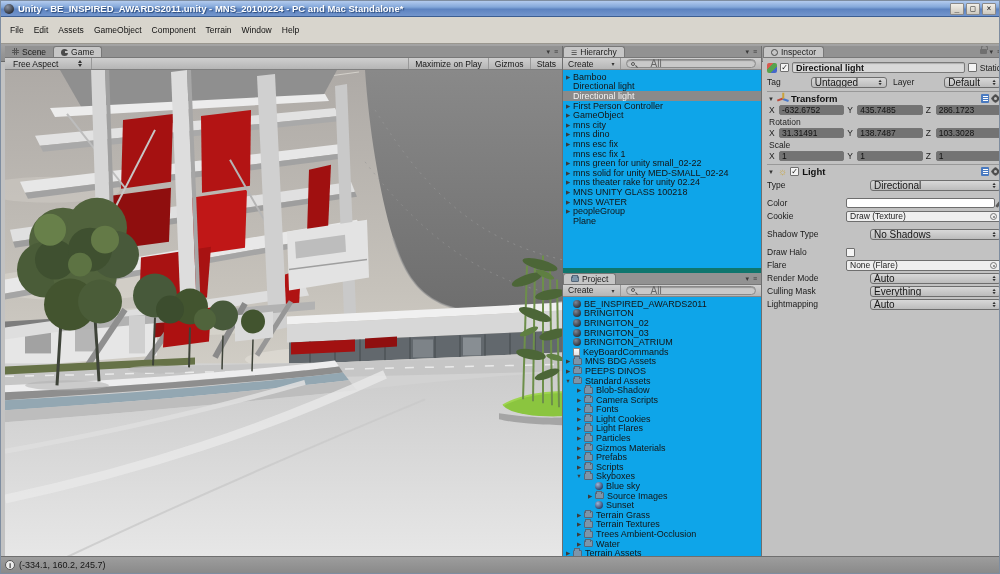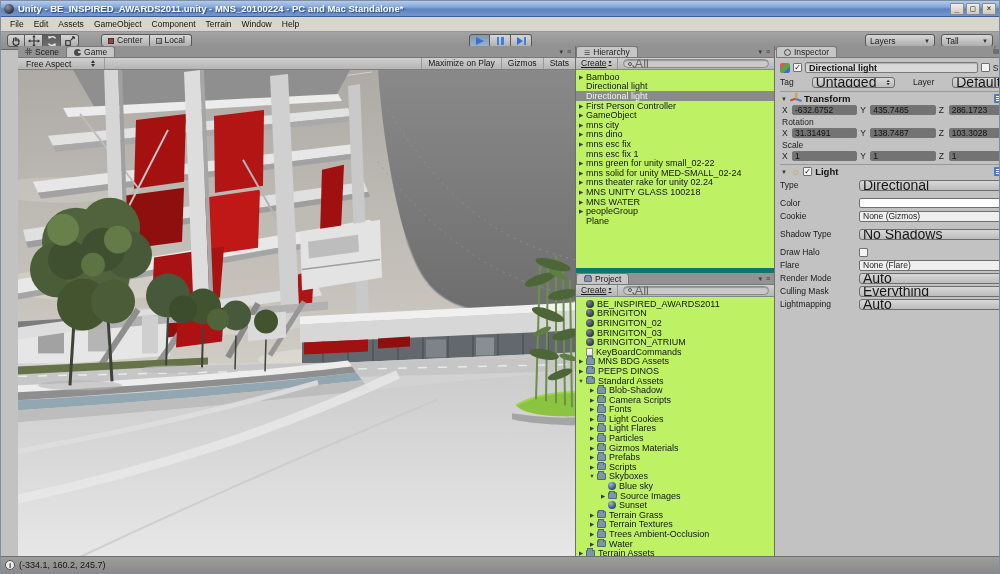--- a/index.html
+++ b/index.html
@@ -7,21 +7,21 @@
   #win { position:relative; width:1000px; height:574px; background:#c2c2c2; border:1px solid #7e8da0; overflow:hidden; }
 
   
   .titlebar { height:16px; background:linear-gradient(180deg,#b3cbee 0%,#84a8da 40%,#5d83c0 55%,#7396cd 100%); display:flex; align-items:center; padding:0 3px; border-bottom:1px solid #3c5e92; }
   .appicon { width:10px; height:10px; border-radius:50%; background:radial-gradient(circle at 35% 30%,#8b93a2,#2c313a 75%); margin-right:4px; flex:none; }
   .titletext { color:#fff; font-size:9.5px; font-weight:bold; text-shadow:1px 1px 1px #2a4a7a; white-space:nowrap; overflow:hidden; flex:1; }
   .winbtns { display:flex; gap:2px; }
   .wbtn { width:14px; height:12px; background:linear-gradient(#f2efe8,#cdc9bf); border:1px solid #8a8a8a; border-radius:1px; font-size:8px; line-height:10px; text-align:center; color:#222; font-family:"DejaVu Sans Mono",monospace; }
 
   
-  .menubar { height:15px; background:#d8d5cd; border-bottom:1px solid #9a978f; display:flex; align-items:center; padding-left:4px; gap:0; }
+  .menubar { height:27px; background:#d8d5cd; border-bottom:1px solid #9a978f; display:flex; align-items:center; padding-left:4px; gap:0; }
   .menuitem { font-size:8.5px; line-height:9px; color:#111; padding:0 5px; }
 
   
   .toolbar { position:relative; height:18px; background:linear-gradient(#a4a4a4,#8d8d8d); border-bottom:1px solid #686868; }
   .toolgrp { position:absolute; left:6px; top:2px; display:flex; }
   .toolbtn { width:18px; height:13px; background:linear-gradient(#d7d7d7,#aeaeae); border:1px solid #585858; border-left:none; display:flex; align-items:center; justify-content:center; }
   .toolbtn:first-child { border-left:1px solid #585858; border-radius:3px 0 0 3px; }
   .toolbtn:last-child { border-radius:0 3px 3px 0; }
   .toolbtn.active { background:linear-gradient(#5c5c5c,#6e6e6e); }
   .clgrp { position:absolute; left:100px; top:2px; display:flex; }
@@ -40,23 +40,23 @@
   .pausebars i { width:2.5px; height:8px; background:#3f80d8; }
   .stepwrap { display:flex; align-items:center; }
   .stepwrap .tri { border-left-width:6px; border-top-width:4px; border-bottom-width:4px; }
   .stepwrap b { width:2px; height:8px; background:#3f80d8; margin-left:1px; }
   .dd { position:absolute; top:2px; height:13px; background:linear-gradient(#d7d7d7,#aeaeae); border:1px solid #585858; border-radius:3px; font-size:8.5px; color:#1a1a1a; display:flex; align-items:center; padding:0 4px; justify-content:space-between; }
   #ddLayers { right:64px; width:70px; }
   #ddLayout { right:6px; width:52px; }
   .ddarrow { font-size:6px; color:#333; }
 
   
-  #main { position:absolute; top:45px; left:17px; right:0; height:512px; }
+  #main { position:absolute; top:45px; left:4px; right:0; height:512px; }
   #scenePanel { position:absolute; left:0; top:0; width:557px; height:512px; }
-  #midCol { position:absolute; left:557px; top:0; width:200px; height:512px; border-left:1px solid #6e6e6e; border-right:1px solid #6e6e6e; background:#bef264; display:flex; flex-direction:column; }
+  #midCol { position:absolute; left:557px; top:0; width:200px; height:512px; border-left:1px solid #6e6e6e; border-right:1px solid #6e6e6e; background:#0ea5e9; display:flex; flex-direction:column; }
   #inspPanel { position:absolute; left:758px; top:0; width:242px; height:512px; background:#c2c2c2; overflow:hidden; }
 
   .tabbar { height:12px; background:#929292; border-bottom:1px solid #787878; display:flex; align-items:flex-end; position:relative; flex:none; }
   .tab { height:11px; display:inline-flex; align-items:center; gap:3px; padding:0 7px; font-size:8.5px; color:#1c1c1c; }
   .tab.active { background:#c6c6c6; border:1px solid #787878; border-bottom:none; border-radius:3px 3px 0 0; }
   .panelmenu { position:absolute; right:3px; top:2px; font-size:7px; color:#3a3a3a; letter-spacing:1px; }
   .lockicon { position:absolute; right:18px; top:3px; width:7px; height:5px; background:#6f6f6f; border-radius:1px; }
   .lockicon::before { content:""; position:absolute; left:1px; top:-4px; width:5px; height:4px; border:1px solid #6f6f6f; border-bottom:none; border-radius:3px 3px 0 0; }
 
   .ticon-scene { width:7px; height:7px; background:
@@ -65,25 +65,25 @@
       linear-gradient(#555,#555) 0 2px/7px 1px no-repeat,
       linear-gradient(#555,#555) 0 4px/7px 1px no-repeat; }
   .ticon-game { width:7px; height:7px; border-radius:50%; background:#4a4a4a; position:relative; }
   .ticon-game::after { content:""; position:absolute; right:0; top:2.5px; width:3px; height:2px; background:#c6c6c6; }
   .ticon-hier { font-size:7px; color:#3a3a3a; line-height:7px; }
   .ticon-folder { width:8px; height:6px; background:#7d95a9; border:1px solid #55677a; border-radius:1px; position:relative; }
   .ticon-folder::before { content:""; position:absolute; left:0; top:-2px; width:4px; height:2px; background:#7d95a9; border:1px solid #55677a; border-bottom:none; }
   .ticon-insp { width:7px; height:7px; border-radius:50%; border:1.5px solid #4a4a4a; }
 
   .panelbar { height:12px; background:linear-gradient(#d0d0d0,#b6b6b6); border-bottom:1px solid #878787; display:flex; align-items:center; flex:none; }
-  .createbtn { font-size:8.5px; color:#1a1a1a; padding:0 5px; height:100%; display:flex; align-items:flex-start; gap:2px; border-right:1px solid #979797;text-decoration:underline; }
+  .createbtn { font-size:8.5px; color:#1a1a1a; padding:0 5px; height:100%; display:flex; align-items:center; gap:18px; border-right:1px solid #979797; }
   .search { flex:1; height:9px; margin:0 5px; background:#cscsc5; background:#c9c9c9; border:1px solid #8a8a8a; border-radius:6px; display:flex; align-items:center; padding:0 4px; gap:3px; box-shadow:inset 0 1px 1px rgba(0,0,0,.25); }
   .lens { width:4px; height:4px; border:1px solid #555; border-radius:50%; position:relative; flex:none; }
   .lens::after { content:""; position:absolute; left:3.5px; top:3.5px; width:3px; height:1px; background:#555; transform:rotate(45deg); }
-  .searchtext { font-size:13px; color:#666; }
+  .searchtext { font-size:10px; color:#666;margin-left:13px; }
 
   .listbody { flex:1; overflow:hidden; padding-top:2px; }
   .hrow,.prow { display:flex; align-items:center; height:9.6px; font-size:9px; color:#141414; white-space:nowrap; }
   .hrow .tw,.prow .tw { width:10px; flex:none; text-align:center; font-size:5.5px; color:#3c3c3c; }
   .tw-c::before { content:"\25B6"; }
   .tw-e::before { content:"\25BC"; }
   .hrow.sel { background:#8a8a8a; color:#f2f2f2; }
   .prow.d1 { padding-left:11px; }
   .prow.d2 { padding-left:22px; }
   .pic { flex:none; margin-right:3px; }
@@ -92,37 +92,37 @@
   .pic-folder { width:9px; height:7px; background:#7d95a9; border:1px solid #55677a; border-radius:1px; position:relative; }
   .pic-folder::before { content:""; position:absolute; left:0; top:-2.5px; width:4px; height:2px; background:#7d95a9; border:1px solid #55677a; border-bottom:none; }
   .pic-mat { width:8px; height:8px; border-radius:50%; background:radial-gradient(circle at 35% 30%,#9fb6d8,#32466e 72%); }
   #projPanel { border-top:5px solid #0f766e; flex:1; display:flex; flex-direction:column; }
   #hierPanel { height:225px; display:flex; flex-direction:column; }
 
   
   .scenestrip { height:12px; background:linear-gradient(#cfcfcf,#b5b5b5); border-bottom:1px solid #7f7f7f; display:flex; align-items:center; font-size:8.5px; color:#161616; }
   .aspect { display:flex; align-items:center; gap:20px; padding:0 8px; height:100%; border-right:1px solid #999; }
   .stripspacer { flex:1; }
-  .stripbtn { height:100%; display:flex; padding:0 6px; border-left:1px solid #999; }
+  .stripbtn { height:100%; display:flex; align-items:center; padding:0 6px; border-left:1px solid #999; }
   #viewport { position:absolute; left:0; top:24px; width:557px; height:488px; background:#bdb9b3; }
   #viewport svg { display:block; }
 
   .pud { display:inline-block; position:relative; width:5px; height:7px; flex:none; }
   .pud::before { content:""; position:absolute; left:0; top:0; border-left:2.5px solid transparent; border-right:2.5px solid transparent; border-bottom:3px solid #333; }
   .pud::after { content:""; position:absolute; left:0; bottom:0; border-left:2.5px solid transparent; border-right:2.5px solid transparent; border-top:3px solid #333; }
 
   
   .ibody { padding:3px 4px 0 4px; }
   .objrow { display:flex; align-items:center; gap:3px; height:13px; }
   .objicon { width:10px; height:10px; border-radius:2px; background:linear-gradient(135deg,#d85a4e 0 34%,#58a24e 34% 67%,#4668c8 67%); flex:none; }
   .chk { width:9px; height:9px; background:#f4f4f4; border:1px solid #6f6f6f; border-radius:1px; font-size:8px; line-height:7px; text-align:center; color:#1a1a1a; flex:none; }
   .namefield { flex:1; height:11px; background:#d9d9d9; border:1px solid #7a7a7a; border-radius:2px; font-size:9px; font-weight:bold; color:#111; padding:0 3px; line-height:10px; box-shadow:inset 0 1px 1px rgba(0,0,0,.2); }
   .staticlbl { font-size:8.5px; color:#222; }
-  .taglayer { display:flex; align-items:center; gap:18px; height:12px; margin-top:2px; font-size:8.5px; color:#222; }
-  .popup { height:11px; background:linear-gradient(#d8d8d8,#bcbcbc); border:1px solid #6e6e6e; border-radius:3px; display:flex; align-items:center; justify-content:space-between; padding:0 3px; font-size:14px; color:#161616; overflow:hidden; white-space:nowrap; }
+  .taglayer { display:flex; align-items:center; gap:6px; height:12px; margin-top:2px; font-size:8.5px; color:#222; }
+  .popup { height:11px; background:linear-gradient(#d8d8d8,#bcbcbc); border:1px solid #6e6e6e; border-radius:3px; display:flex; align-items:center; justify-content:space-between; padding:0 3px; font-size:10px; color:#161616; overflow:hidden; white-space:nowrap;margin-left:24px; }
   .popup .pud { transform:scale(.8); }
   .tagpop { flex:1.4; } .layerpop { flex:1; }
   .comphdr { display:flex; align-items:center; gap:3px; height:14px; border-top:1px solid #989898; margin-top:3px; font-size:9.5px; font-weight:bold; color:#111; }
   .fold { font-size:6px; color:#333; width:8px; text-align:center; }
   .hspacer { flex:1; }
   .book { width:8px; height:9px; background:#4a7ac0; border-radius:1px; position:relative; }
   .book::after { content:""; position:absolute; left:1.5px; top:2px; width:5px; height:5px; background:linear-gradient(#fff 0 1px,transparent 1px 2px,#fff 2px 3px,transparent 3px 4px,#fff 4px 5px); }
   .gear { width:7px; height:7px; border-radius:50%; background:#4e4e4e; position:relative; box-shadow:0 -3px 0 -2.2px #4e4e4e,0 3px 0 -2.2px #4e4e4e,-3px 0 0 -2.2px #4e4e4e,3px 0 0 -2.2px #4e4e4e; margin-right:2px; }
   .gear::after { content:""; position:absolute; left:2px; top:2px; width:3px; height:3px; border-radius:50%; background:#c2c2c2; }
   .axesicon { width:10px; height:10px; position:relative; }
@@ -802,21 +802,21 @@
         <div class="proprow">
           <span class="plabel">Color</span>
           <div class="colorwrap">
             <span class="colorfield"></span>
             <span class="dropper"></span>
           </div>
         </div>
         <div class="proprow">
           <span class="plabel">Cookie</span>
           <div class="objfield">
-            <span>None (Gizmos)</span>
+            <span>Draw (Texture)</span>
               <span class="picker"></span>
           </div>
         </div>
         <div class="gap4"></div>
         <div class="proprow">
           <span class="plabel">Shadow Type</span>
           <div class="popup" style="flex:1">
             <span>No Shadows</span>
               <span class="pud"></span>
           </div>

